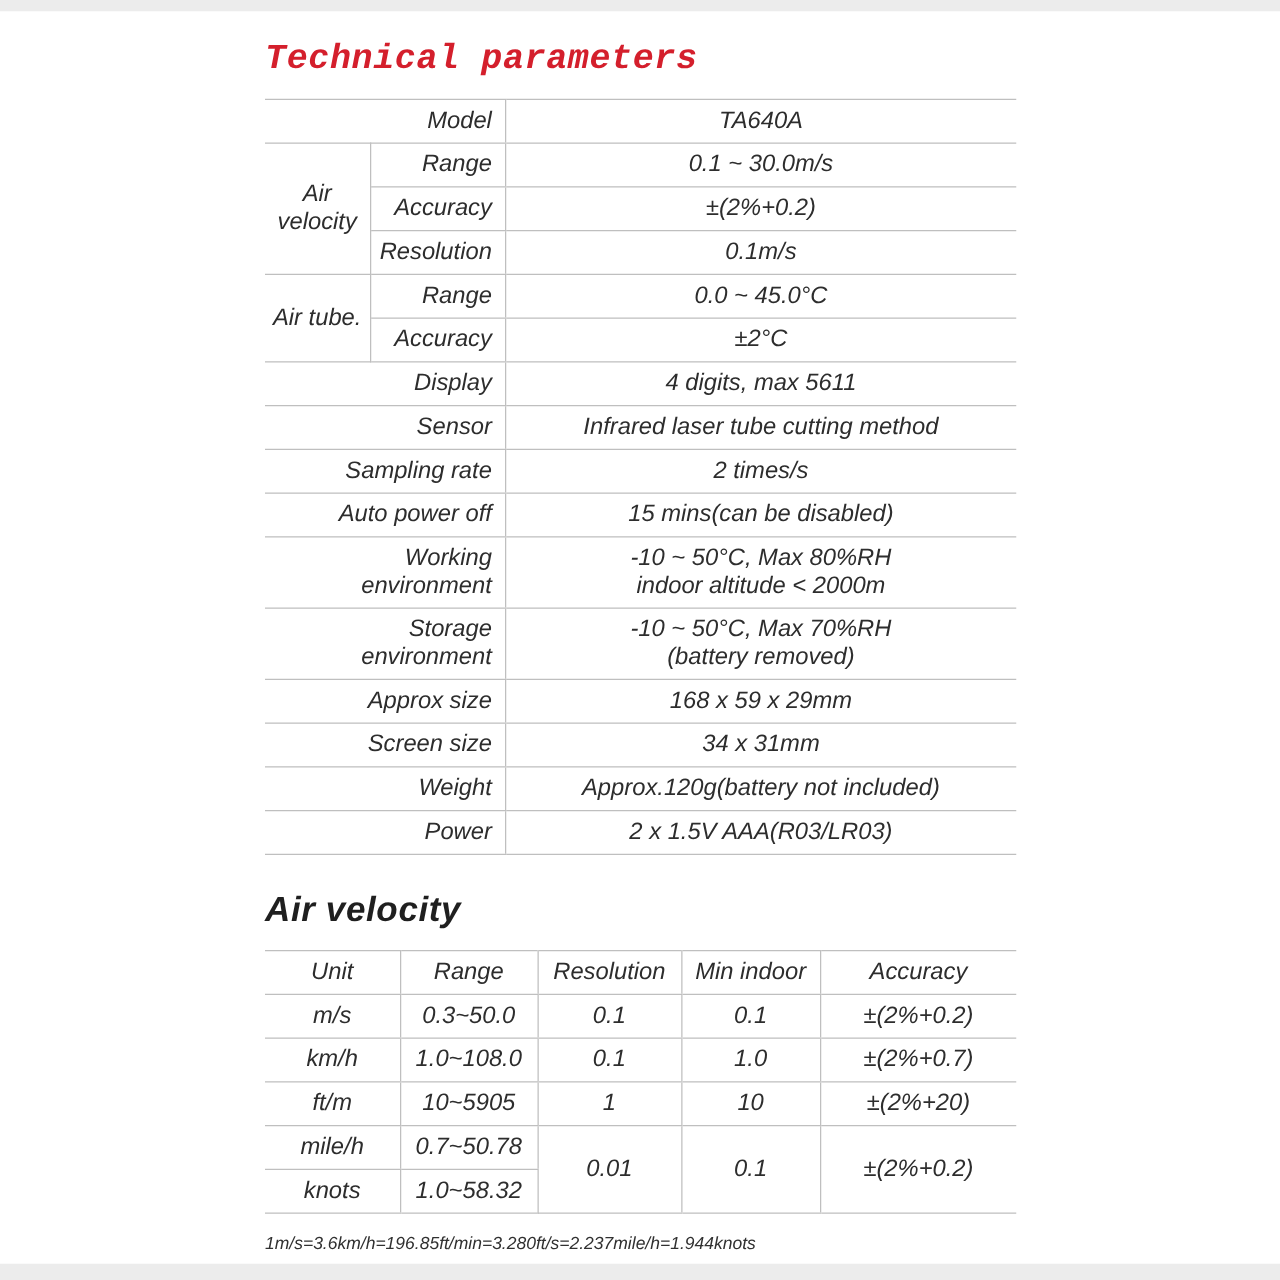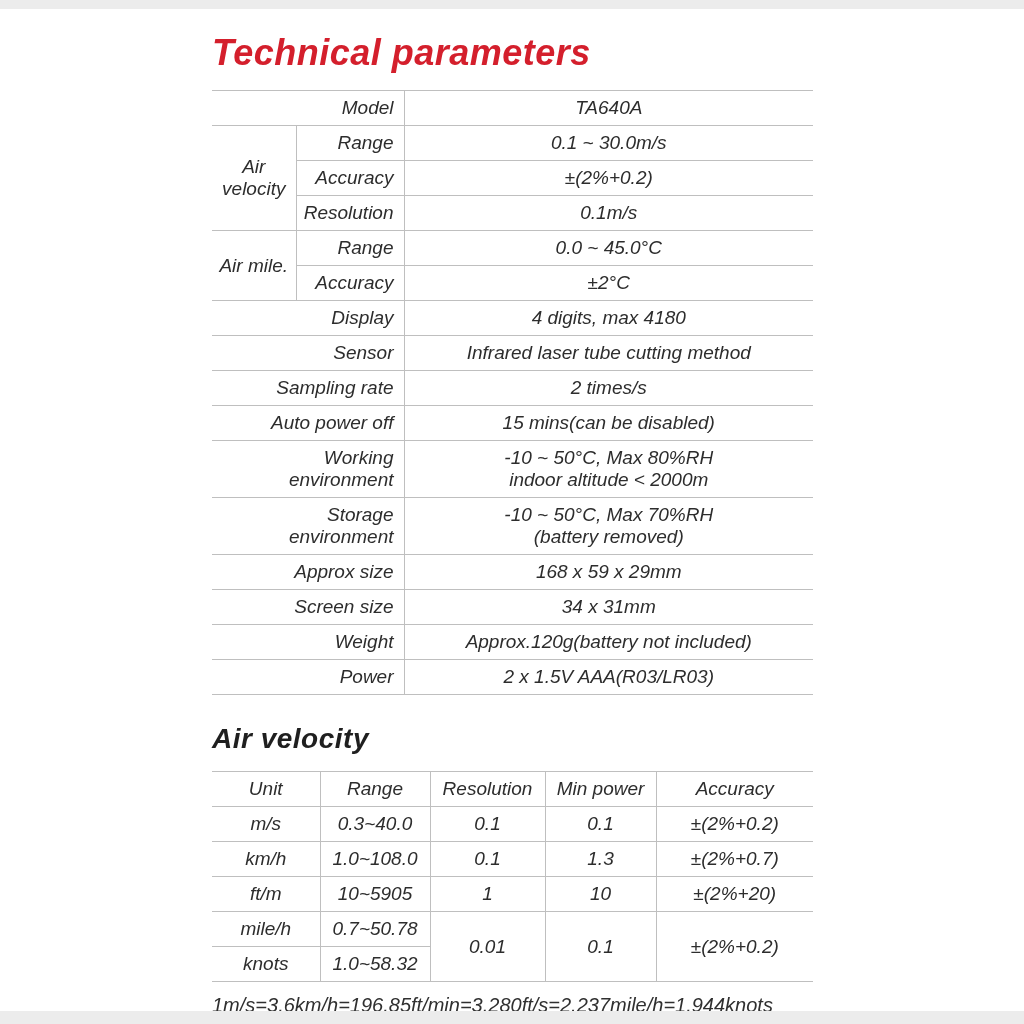--- a/index.html
+++ b/index.html
@@ -13,25 +13,26 @@
     overflow: hidden;
   }
   .edge-strip { position: absolute; left: 0; width: 1024px; background: #ececec; }
   .edge-strip.top { top: 0; height: 9px; }
   .edge-strip.bottom { bottom: 0; height: 13px; }
 
   .content { position: absolute; left: 212px; top: 32px; width: 601px; }
 
   .main-title {
     color: #d41f2c;
-    font-size: 36px;
+    font-size: 28px;
     font-weight: bold;
     font-style: italic;
     letter-spacing: 0.5px;
     margin-bottom: 16px;
+    font-family: Liberation Mono, monospace;
   }
 
   table { border-collapse: collapse; width: 601px; table-layout: fixed; }
   td { font-size: 19px; line-height: 22px; white-space: pre-line; }
 
   .spec-table { border-top: 1px solid #bfbfbf; }
   .spec-table td { border-bottom: 1px solid #bfbfbf; padding: 6px 0; }
   .spec-table .grp {
     border-right: 1px solid #bfbfbf;
     text-align: center;
@@ -58,21 +59,21 @@
   .av-table td {
     border-bottom: 1px solid #bfbfbf;
     border-left: 1px solid #bfbfbf;
     text-align: center;
     padding: 6px 2px;
     font-style: italic;
   }
   .av-table tr td:first-child { border-left: none; }
 
   .footnotes { margin-top: 12px; }
-  .footnote { font-size: 20px; line-height: 23px; color: #303030; }
+  .footnote { font-size: 14px; line-height: 23px; color: #303030; }
 </style>
 </head>
 <body>
 
 <div class="edge-strip top"></div>
 
 <div class="content">
 
   <h1 class="main-title">Technical parameters</h1>
 
@@ -94,31 +95,31 @@
     </tr>
     <tr>
       <td class="lbl">Accuracy</td>
       <td class="val">±(2%+0.2)</td>
     </tr>
     <tr>
       <td class="lbl">Resolution</td>
       <td class="val">0.1m/s</td>
     </tr>
     <tr>
-      <td class="grp" rowspan="2">Air mile.</td>
+      <td class="grp" rowspan="2">Air tube.</td>
       <td class="lbl">Range</td>
       <td class="val">0.0 ~ 45.0°C</td>
     </tr>
     <tr>
       <td class="lbl">Accuracy</td>
       <td class="val">±2°C</td>
     </tr>
     <tr>
       <td class="lbl" colspan="2">Display</td>
-      <td class="val">4 digits, max 4180</td>
+      <td class="val">4 digits, max 5611</td>
     </tr>
     <tr>
       <td class="lbl" colspan="2">Sensor</td>
       <td class="val">Infrared laser tube cutting method</td>
     </tr>
     <tr>
       <td class="lbl" colspan="2">Sampling rate</td>
       <td class="val">2 times/s</td>
     </tr>
     <tr>
@@ -164,35 +165,35 @@
         <col style="width:110px">
         <col style="width:115px">
         <col style="width:111px">
         <col style="width:157px">
       </colgroup>
     <tbody>
         <tr>
       <td>Unit</td>
       <td>Range</td>
       <td>Resolution</td>
-      <td>Min power</td>
+      <td>Min indoor</td>
       <td>Accuracy</td>
     </tr>
     <tr>
       <td>m/s</td>
-      <td>0.3~40.0</td>
+      <td>0.3~50.0</td>
       <td>0.1</td>
       <td>0.1</td>
       <td>±(2%+0.2)</td>
     </tr>
     <tr>
       <td>km/h</td>
       <td>1.0~108.0</td>
       <td>0.1</td>
-      <td>1.3</td>
+      <td>1.0</td>
       <td>±(2%+0.7)</td>
     </tr>
     <tr>
       <td>ft/m</td>
       <td>10~5905</td>
       <td>1</td>
       <td>10</td>
       <td>±(2%+20)</td>
     </tr>
     <tr>

